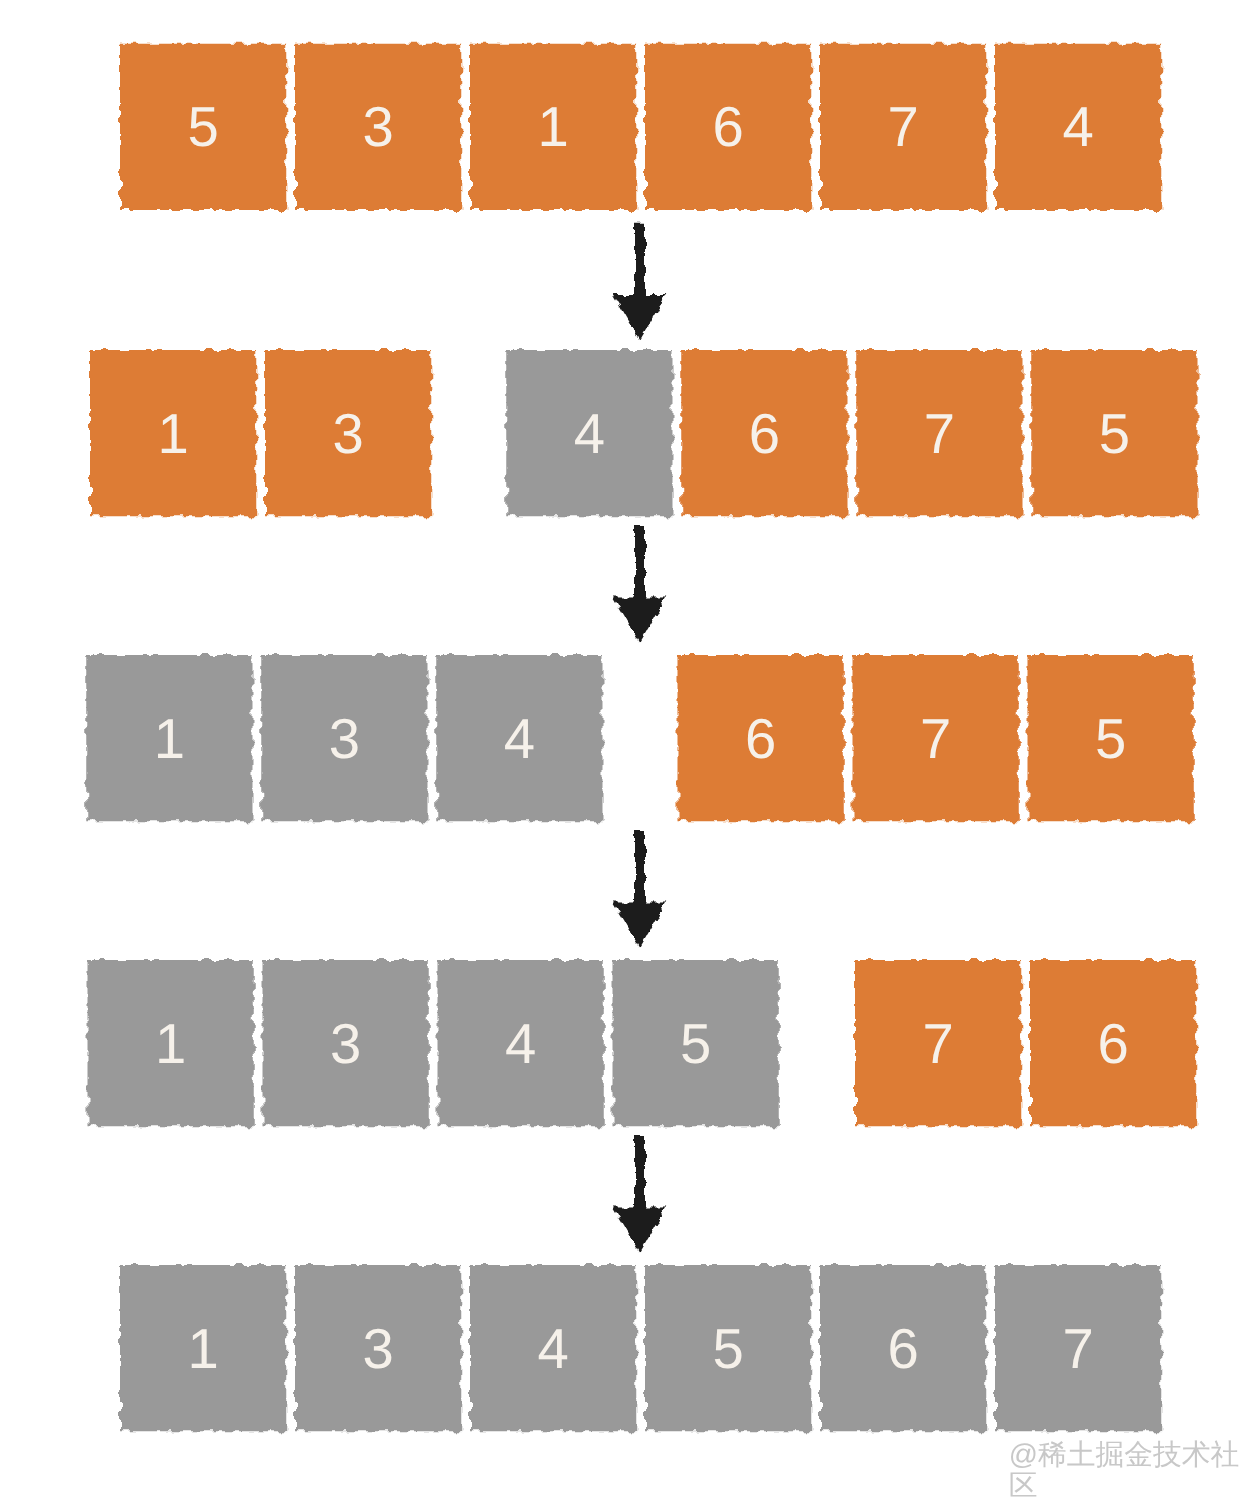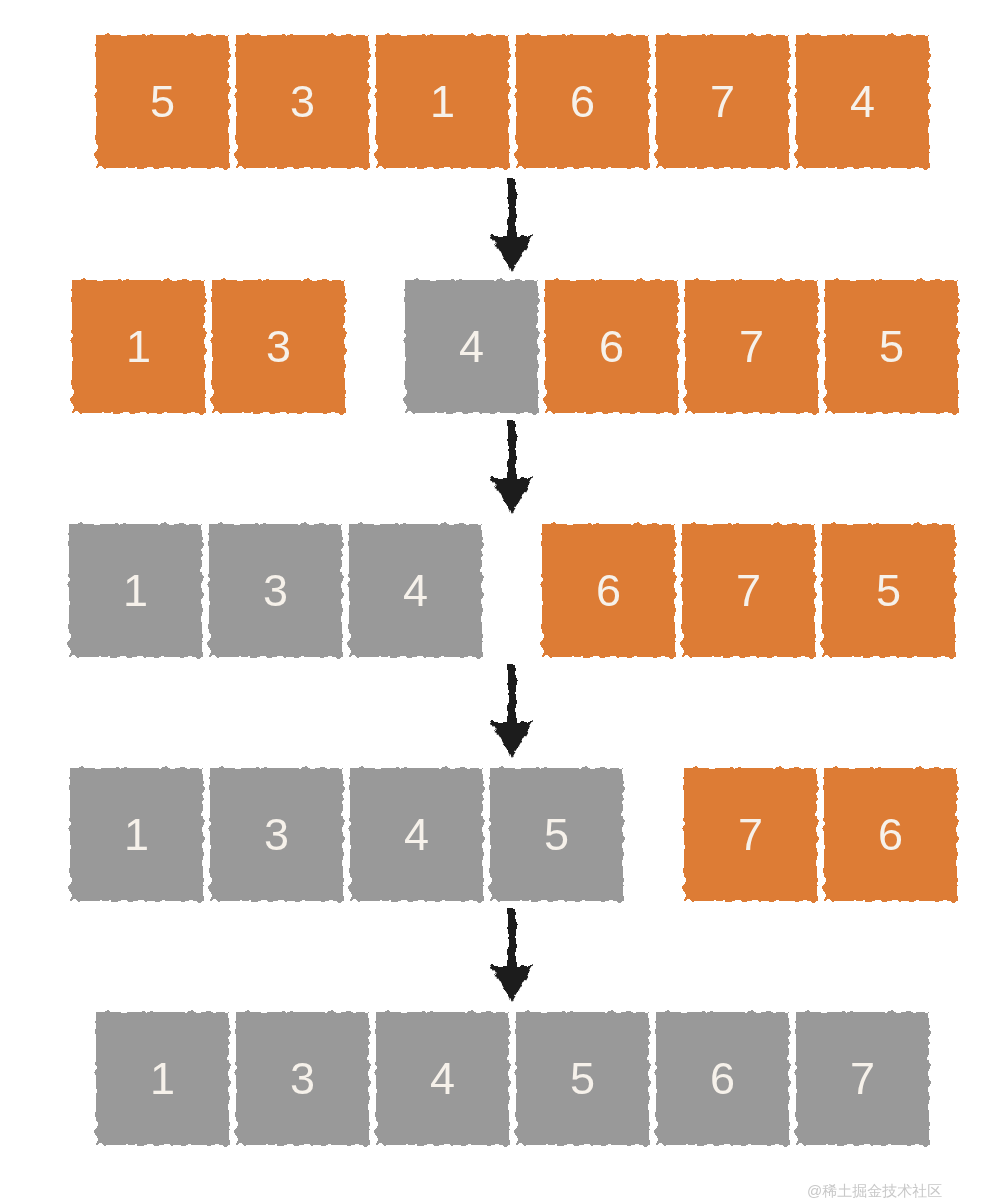--- a/index.html
+++ b/index.html
@@ -63,24 +63,23 @@
   #arrow-4 { top: 908px; }
   .arrow svg {
     width: 100%;
     height: 100%;
     filter: url(#roughen);
   }
   .watermark {
     position: absolute;
     left: 807px;
     top: 1151px;
-    font-size: 15px;
+    font-size: 23px;
     line-height: 1.1;
     color: var(--watermark, #C8C8C8);
-    margin-top: 32px;
   }
 </style>
 </head>
 <body>
 
 <div id="canvas" style="--background: #FFFFFF; --unsorted: #DD7B35; --sorted: #999999; --number: #F6F1EA; --arrow: #1A1A1A; --watermark: #C8C8C8;">
 
   <svg width="0" height="0" style="position:absolute" aria-hidden="true">
     <defs>
       <filter id="roughen" x="-10%" y="-10%" width="120%" height="120%">

